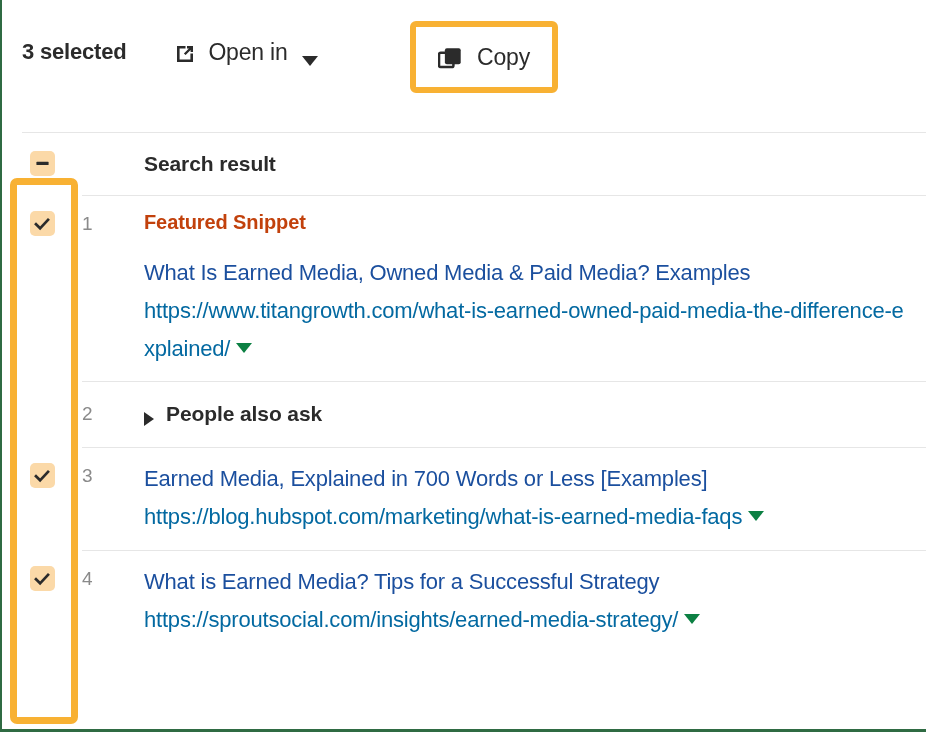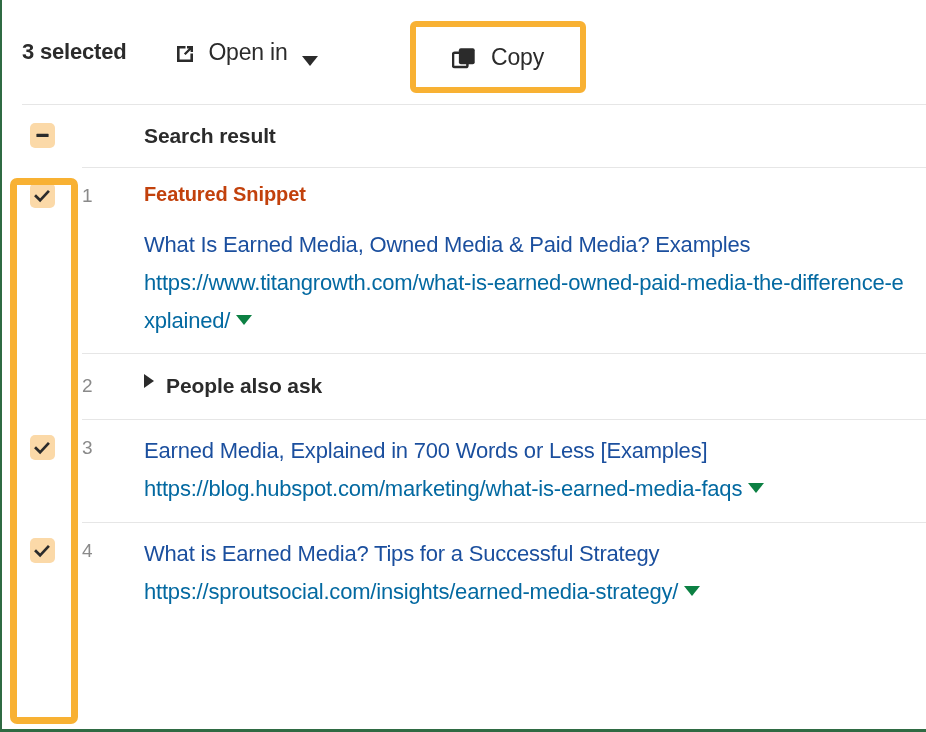--- a/index.html
+++ b/index.html
@@ -64,38 +64,38 @@
     border-right: 8px solid transparent;
     border-top: 10px solid #2b2b2b;
     margin-left: 3px;
   }
 
   
   .copy-wrap {
     position: absolute;
     left: 408px;
     top: 21px;
-    width: 176px;
+    width: 148px;
     height: 72px;
     border: 6px solid #f8b133;
     border-radius: 6px;
     background: #ffffff;
     box-sizing: border-box;
     display: flex;
     align-items: center;
     justify-content: center;
   }
   .copy-btn { gap: 14px; }
 
   
   .icon-ext { width: 24px; height: 24px; display: block; }
   .icon-copy { width: 25px; height: 25px; display: block; }
 
   
-  .table { position: relative; }
+  .table { position: relative; margin-top: 28px; }
 
   .row {
     position: relative;
     display: flex;
     align-items: flex-start;
     box-sizing: border-box;
   }
   
   .row::before {
     content: "";
@@ -193,21 +193,21 @@
     border-left: 8px solid transparent;
     border-right: 8px solid transparent;
     border-top: 10px solid #0c8043;
     margin-left: 6px;
     vertical-align: 3px;
   }
 
   
   .paa {
     display: flex;
-    align-items: flex-start;
+    align-items: flex-end;
     gap: 12px;
     padding-top: 5px;
     padding-bottom: 5px;
   }
   .paa-caret {
     width: 0; height: 0;
     border-top: 7px solid transparent;
     border-bottom: 7px solid transparent;
     border-left: 10px solid #2b2b2b;
   }

